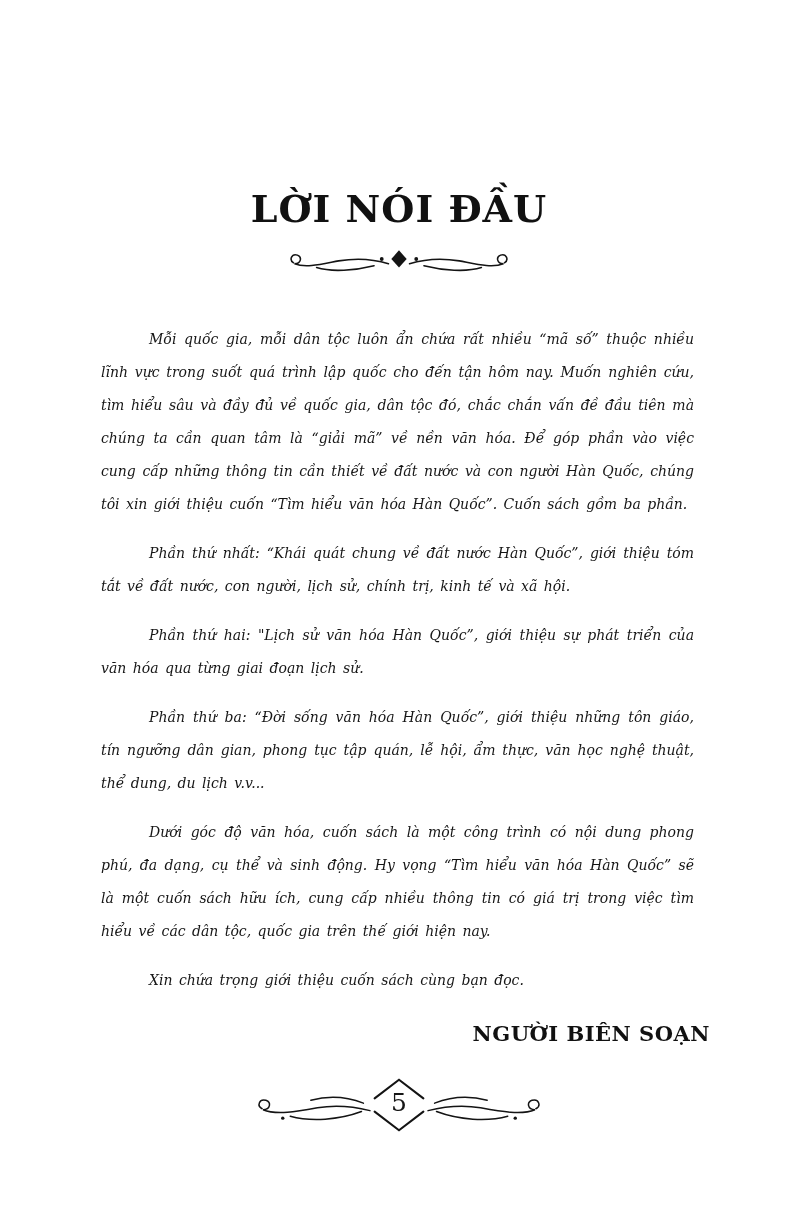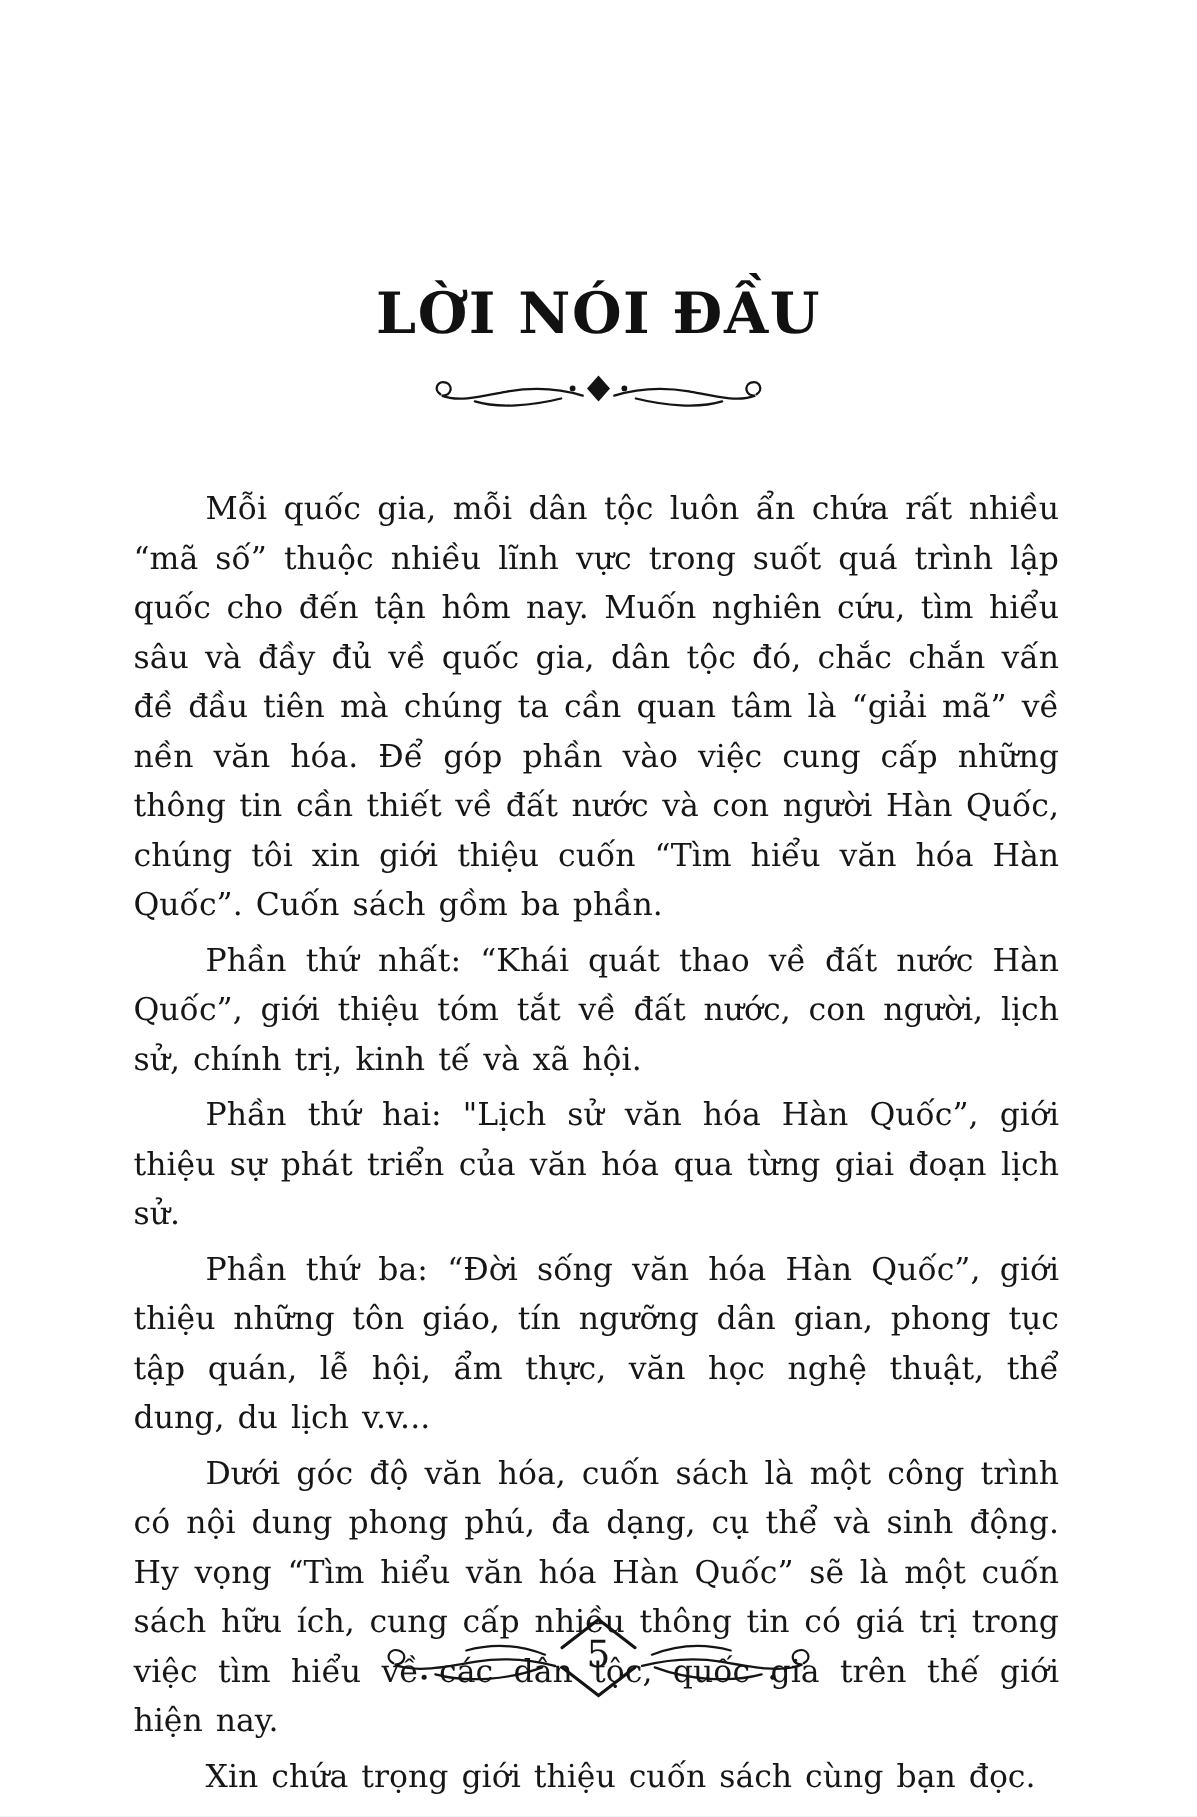--- a/index.html
+++ b/index.html
@@ -31,22 +31,23 @@
   .title-ornament {
     display: flex;
     justify-content: center;
     margin-top: 12px;
   }
   .body-text {
     margin-top: 50px;
     padding: 0 88px 0 85px;
   }
   .body-text p {
-    margin: 4px;
-    font-size: 21px;
+    margin: 16px;
+    font-style: italic;
+    font-size: 14px;
     line-height: 33px;
     text-align: justify;
     text-indent: 48px;
     word-spacing: 2px;
   }
   .signature {
     margin-top: 24px;
     padding-right: 88px;
     text-align: right;
     font-weight: bold;
@@ -94,21 +95,21 @@
         <path d="M206,25 c-16,5 -40,3 -60,-2"></path>
       </g>
       <path d="M120,7 l8,9 -8,9 -8,-9 z" fill="#141414"></path>
       <circle cx="102" cy="16" r="2" fill="#141414"></circle>
       <circle cx="138" cy="16" r="2" fill="#141414"></circle>
     </svg>
   </div>
 
   <div class="body-text">
     <p>Mỗi quốc gia, mỗi dân tộc luôn ẩn chứa rất nhiều “mã số” thuộc nhiều lĩnh vực trong suốt quá trình lập quốc cho đến tận hôm nay. Muốn nghiên cứu, tìm hiểu sâu và đầy đủ về quốc gia, dân tộc đó, chắc chắn vấn đề đầu tiên mà chúng ta cần quan tâm là “giải mã” về nền văn hóa. Để góp phần vào việc cung cấp những thông tin cần thiết về đất nước và con người Hàn Quốc, chúng tôi xin giới thiệu cuốn “Tìm hiểu văn hóa Hàn Quốc”. Cuốn sách gồm ba phần.</p>
-    <p>Phần thứ nhất: “Khái quát thao về đất nước Hàn Quốc”, giới thiệu tóm tắt về đất nước, con người, lịch sử, chính trị, kinh tế và xã hội.</p>
+    <p>Phần thứ nhất: “Khái quát chung về đất nước Hàn Quốc”, giới thiệu tóm tắt về đất nước, con người, lịch sử, chính trị, kinh tế và xã hội.</p>
     <p>Phần thứ hai: "Lịch sử văn hóa Hàn Quốc”, giới thiệu sự phát triển của văn hóa qua từng giai đoạn lịch sử.</p>
     <p>Phần thứ ba: “Đời sống văn hóa Hàn Quốc”, giới thiệu những tôn giáo, tín ngưỡng dân gian, phong tục tập quán, lễ hội, ẩm thực, văn học nghệ thuật, thể dung, du lịch v.v...</p>
     <p>Dưới góc độ văn hóa, cuốn sách là một công trình có nội dung phong phú, đa dạng, cụ thể và sinh động. Hy vọng “Tìm hiểu văn hóa Hàn Quốc” sẽ là một cuốn sách hữu ích, cung cấp nhiều thông tin có giá trị trong việc tìm hiểu về các dân tộc, quốc gia trên thế giới hiện nay.</p>
     <p>Xin chứa trọng giới thiệu cuốn sách cùng bạn đọc.</p>
   </div>
 
   <div class="signature">NGƯỜI BIÊN SOẠN</div>
 
   <div class="footer-ornament">
     <div class="footer-ornament-inner">

